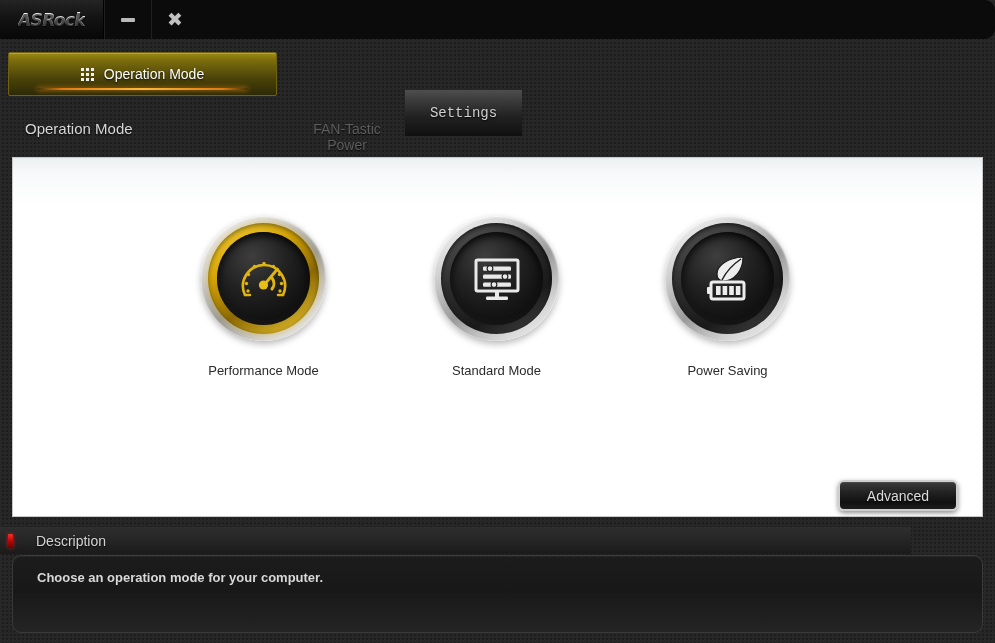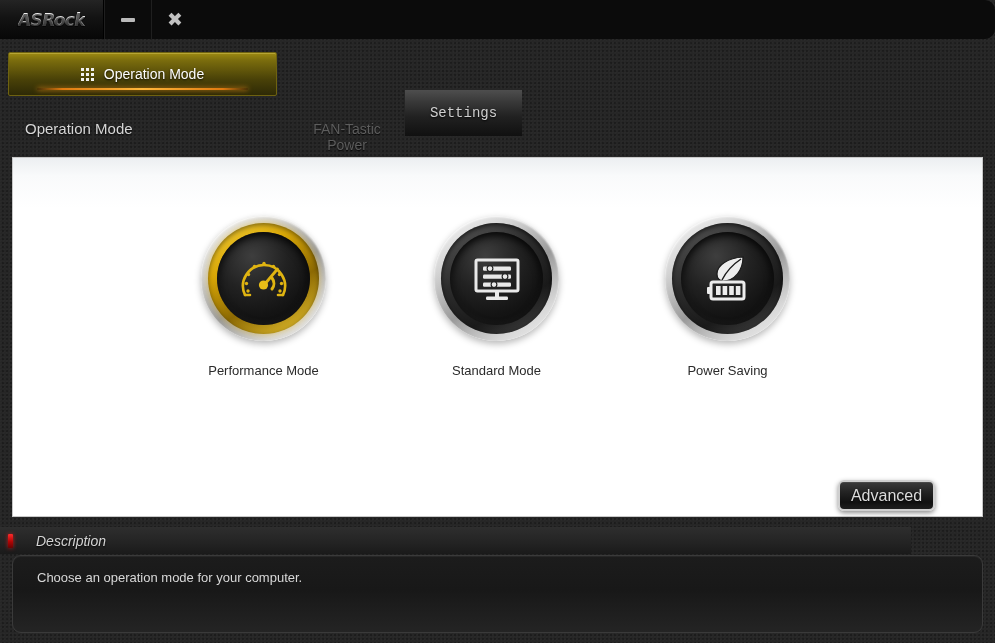--- a/index.html
+++ b/index.html
@@ -271,43 +271,42 @@
   .mode-label {
     margin-top: 22px;
     font-size: 13px;
     color: #2b2b2b;
   }
 
   
   .advanced-btn {
     position: absolute;
     left: 825px; top: 322px;
-    width: 97px; height: 31px;
+    width: 120px; height: 31px;
     border-radius: 6px;
     background: linear-gradient(180deg, #3b3b3b 0%, #242424 35%, #111111 75%, #1d1d1d 100%);
     border: 2px solid #cfcfcf;
     display: flex;
     align-items: center;
     justify-content: center;
-    font-size: 16px;
+    font-size: 14px;
     color: #dcdcdc;
     cursor: pointer;
     box-shadow: 0 2px 5px rgba(0,0,0,0.45), inset 0 1px 0 rgba(255,255,255,0.08);
     text-shadow: 0 1px 2px rgba(0,0,0,0.9);
   }
 
   
   .desc-head {
     position: absolute;
     left: 0; top: 527px;
     width: 911px; height: 27px;
     background: linear-gradient(180deg, #2e2e2e 0%, #232323 60%, #1a1a1a 100%);
     display: flex;
     align-items: center;
-    font-style: italic;
   }
   .desc-marker {
     width: 5px; height: 14px;
     background: linear-gradient(180deg, #ff2a2a 0%, #b00505 55%, #6a0202 100%);
     margin-left: 8px;
     border-radius: 1px;
     box-shadow: 0 0 4px rgba(255,30,30,0.65);
   }
   .desc-title {
     margin-left: 23px;
@@ -316,20 +315,21 @@
     text-shadow: 0 1px 2px rgba(0,0,0,0.9);
   }
   .desc-box {
     position: absolute;
     left: 12px; top: 555px;
     width: 971px; height: 78px;
     border-radius: 9px;
     background: linear-gradient(180deg, #1c1c1c 0%, #181818 45%, #242424 100%);
     border: 1px solid #3a3a3a;
     box-shadow: inset 0 1px 0 rgba(255,255,255,0.05);
+    font-weight: bold;
   }
   .desc-text {
     position: absolute;
     left: 24px; top: 14px;
     font-size: 13px;
     color: #d8d8d8;
   }
 </style>
 </head>
 <body>

